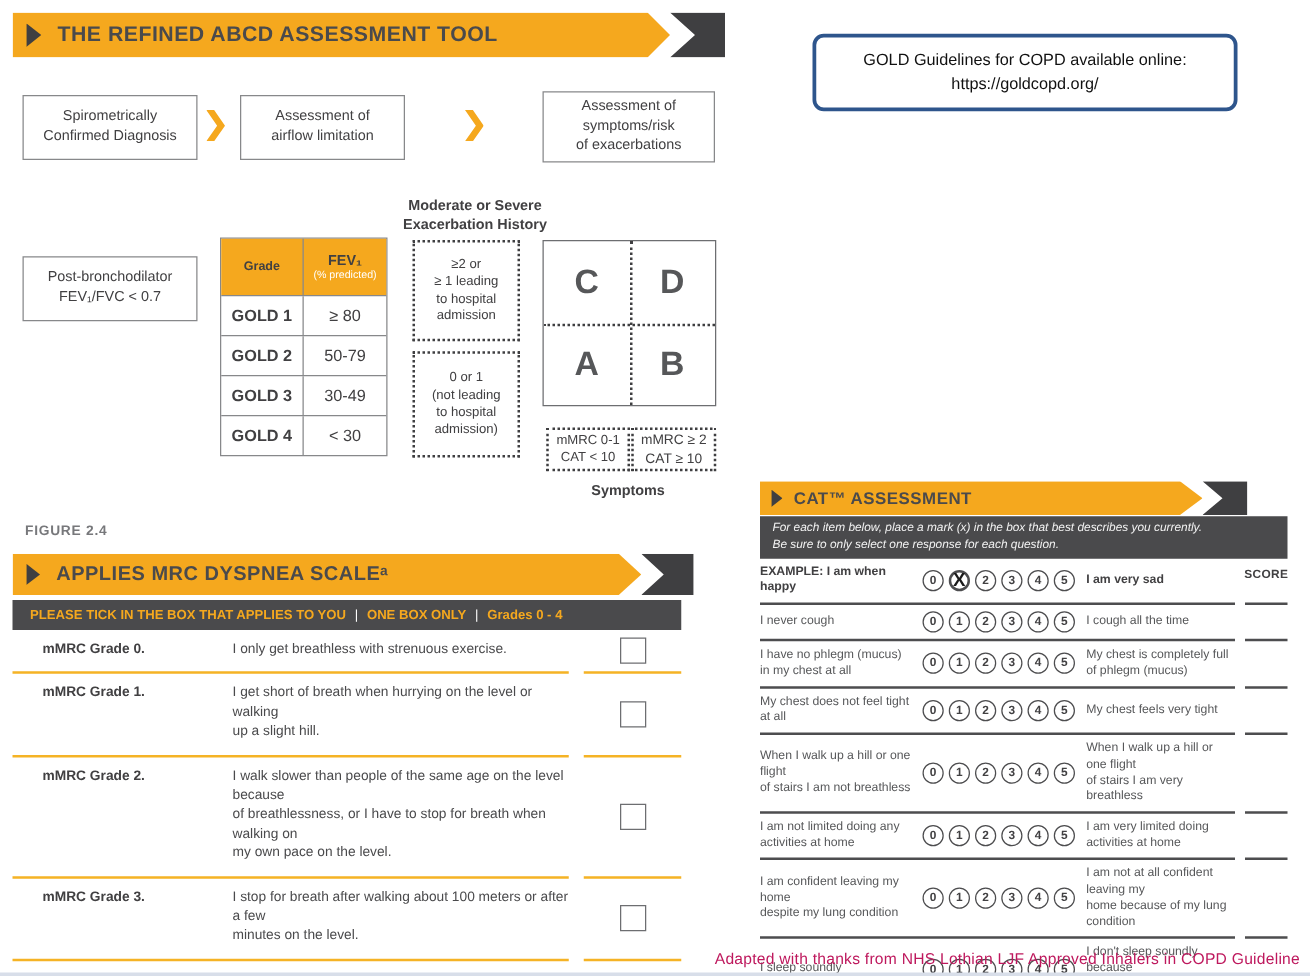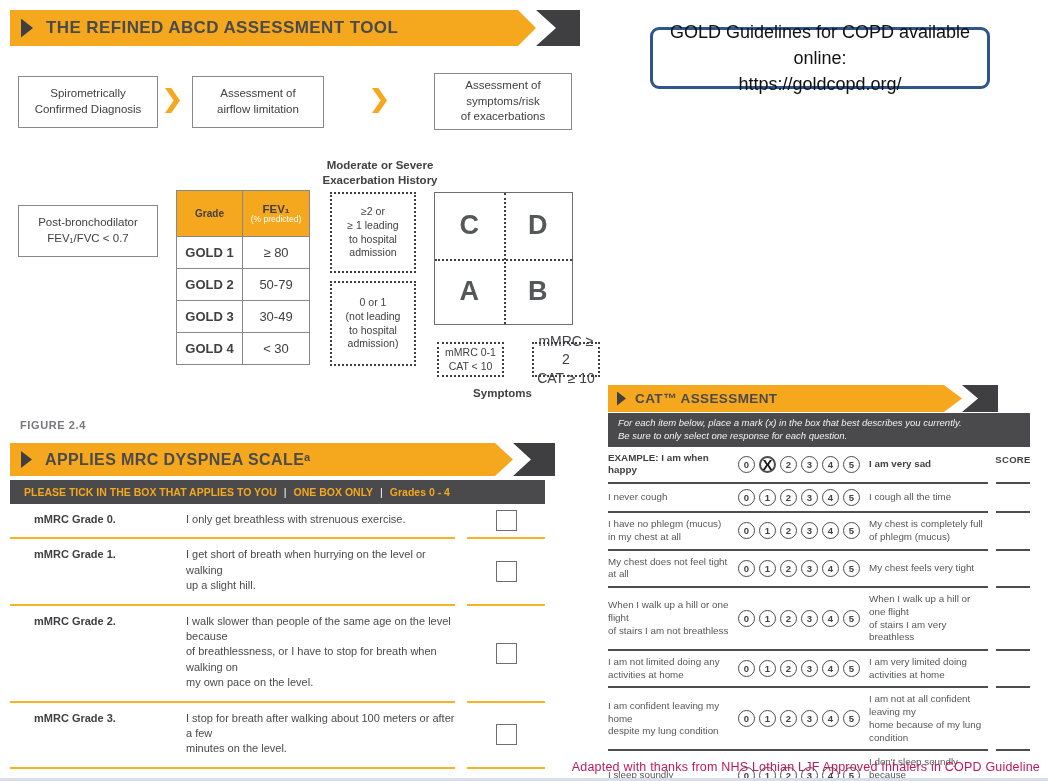--- a/index.html
+++ b/index.html
@@ -20,21 +20,21 @@
   .obox{position:absolute;border:1.5px solid #87888A;display:flex;align-items:center;justify-content:center;
         text-align:center;font-size:11.5px;line-height:1.35;white-space:pre-line;color:#414042;}
   .dbox{position:absolute;border:2px dotted #3F3F41;display:flex;align-items:center;justify-content:center;
         text-align:center;font-size:10.5px;line-height:1.3;white-space:pre-line;color:#414042;}
   .chev{position:absolute;width:15px;height:25px;background:#F5A81E;
         clip-path:polygon(0 0,42% 0,100% 50%,42% 100%,0 100%,58% 50%);}
 
   
   .goldbox{position:absolute;left:650px;top:27px;width:334px;height:56px;border:3px solid #2E558C;border-radius:9px;
            display:flex;flex-direction:column;align-items:center;justify-content:center;color:#111;
-           font-size:18px;line-height:1.45;text-align:center;}
+           font-size:13px;line-height:1.45;text-align:center;}
 
   
   .gtable{position:absolute;left:176px;top:190px;width:132px;border:1.5px solid #87888A;background:#fff;}
   .ghead{display:grid;grid-template-columns:66px 1fr;background:#F5A81E;height:45px;}
   .ghead .hc{display:flex;flex-direction:column;align-items:center;justify-content:center;}
   .ghead .h1{font-size:10px;font-weight:bold;color:#414042;}
   .ghead .h2{font-size:11.5px;font-weight:bold;color:#414042;line-height:1.1;}
   .ghead .h3{font-size:8.5px;color:#fff;line-height:1.1;}
   .grow{display:grid;grid-template-columns:66px 1fr;height:31px;border-top:1.5px solid #87888A;}
   .gcell{display:flex;align-items:center;justify-content:center;font-size:13px;color:#414042;}
@@ -161,21 +161,21 @@
   <div class="quad">
     <div class="vline"></div>
     <div class="hline"></div>
     <div class="q" style="left:0;top:0;">C</div>
     <div class="q" style="right:0;top:0;">D</div>
     <div class="q" style="left:0;bottom:0;">A</div>
     <div class="q" style="right:0;bottom:0;">B</div>
   </div>
   <div class="dbox" style="left:437px;top:342px;width:63px;height:31px;font-size:10.5px;">mMRC 0-1
 CAT &lt; 10</div>
-  <div class="dbox" style="left:532px;top:342px;width:64px;height:31px;font-size:14px;">mMRC ≥ 2
+  <div class="dbox" style="left:505px;top:342px;width:64px;height:31px;font-size:11px;">mMRC ≥ 2
 CAT ≥ 10</div>
   <div class="boldlabel" style="left:434px;top:386px;width:137px;">Symptoms</div>
 
   <div class="figlabel" style="left:20px;top:419px;">FIGURE 2.4</div>
 
   <div class="banner" style="left:10px;top:443px;width:545px;height:33px;">
     <div class="bar" style="width:calc(100% - 42px);">
       <span class="tri" style="width:11px;height:17px;"></span>
       <span class="txt" style="font-size:16px;">APPLIES MRC DYSPNEA SCALEᵃ</span>
     </div>

